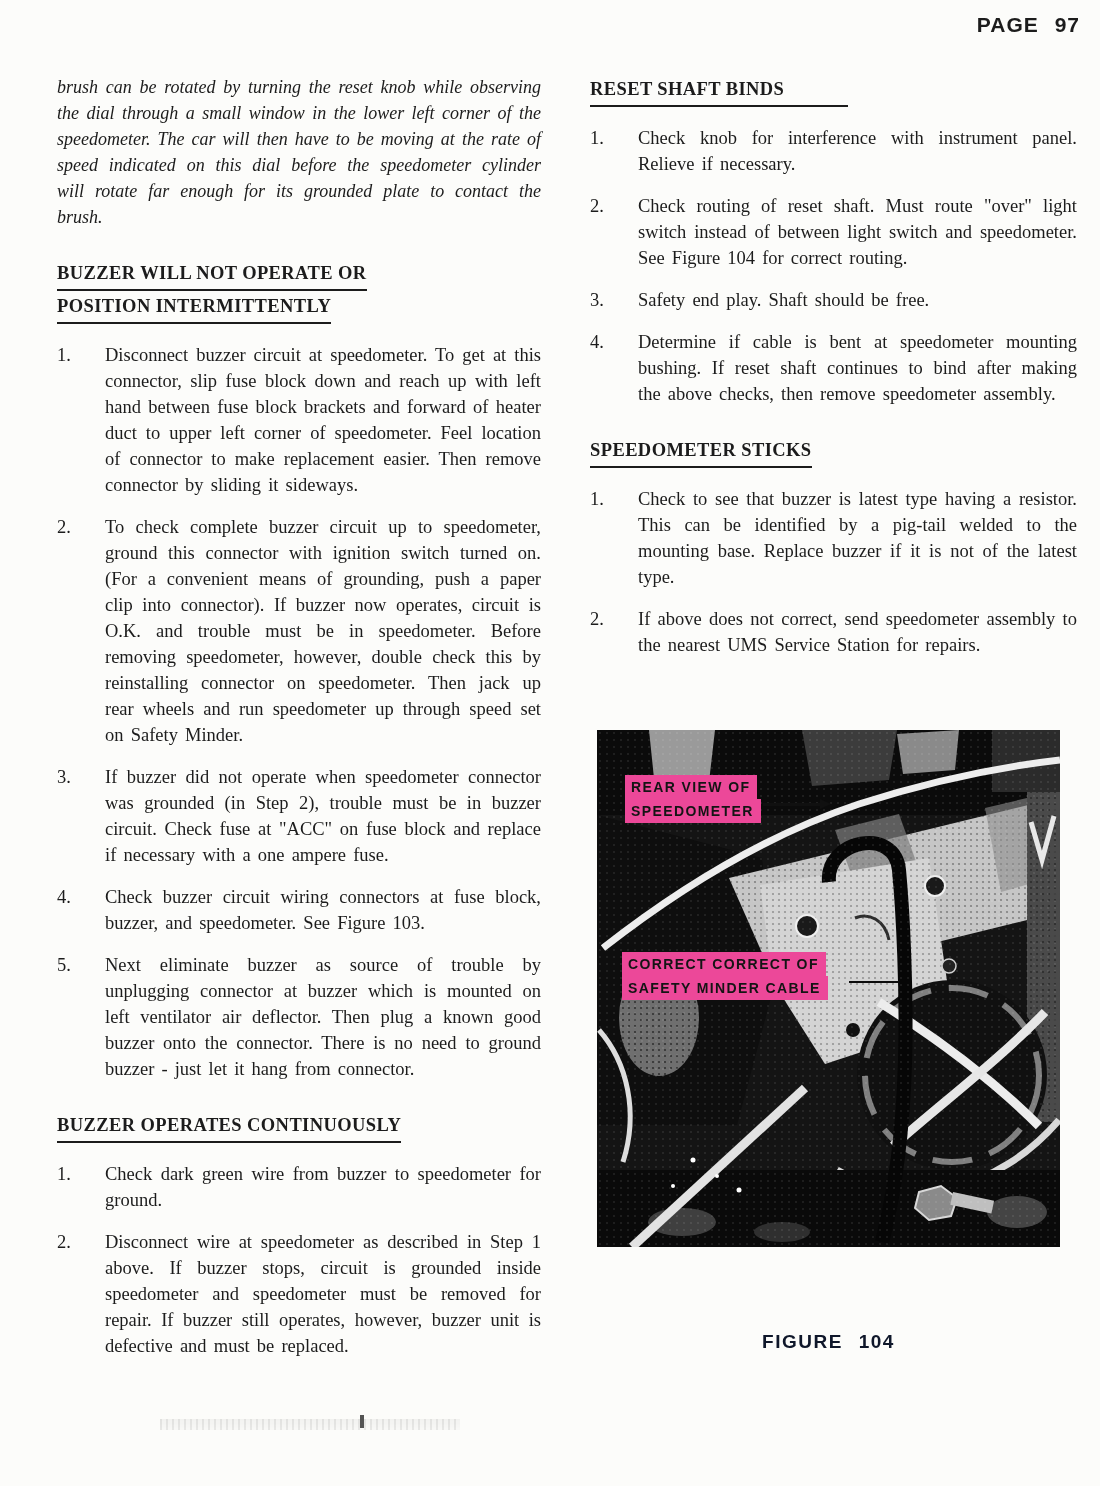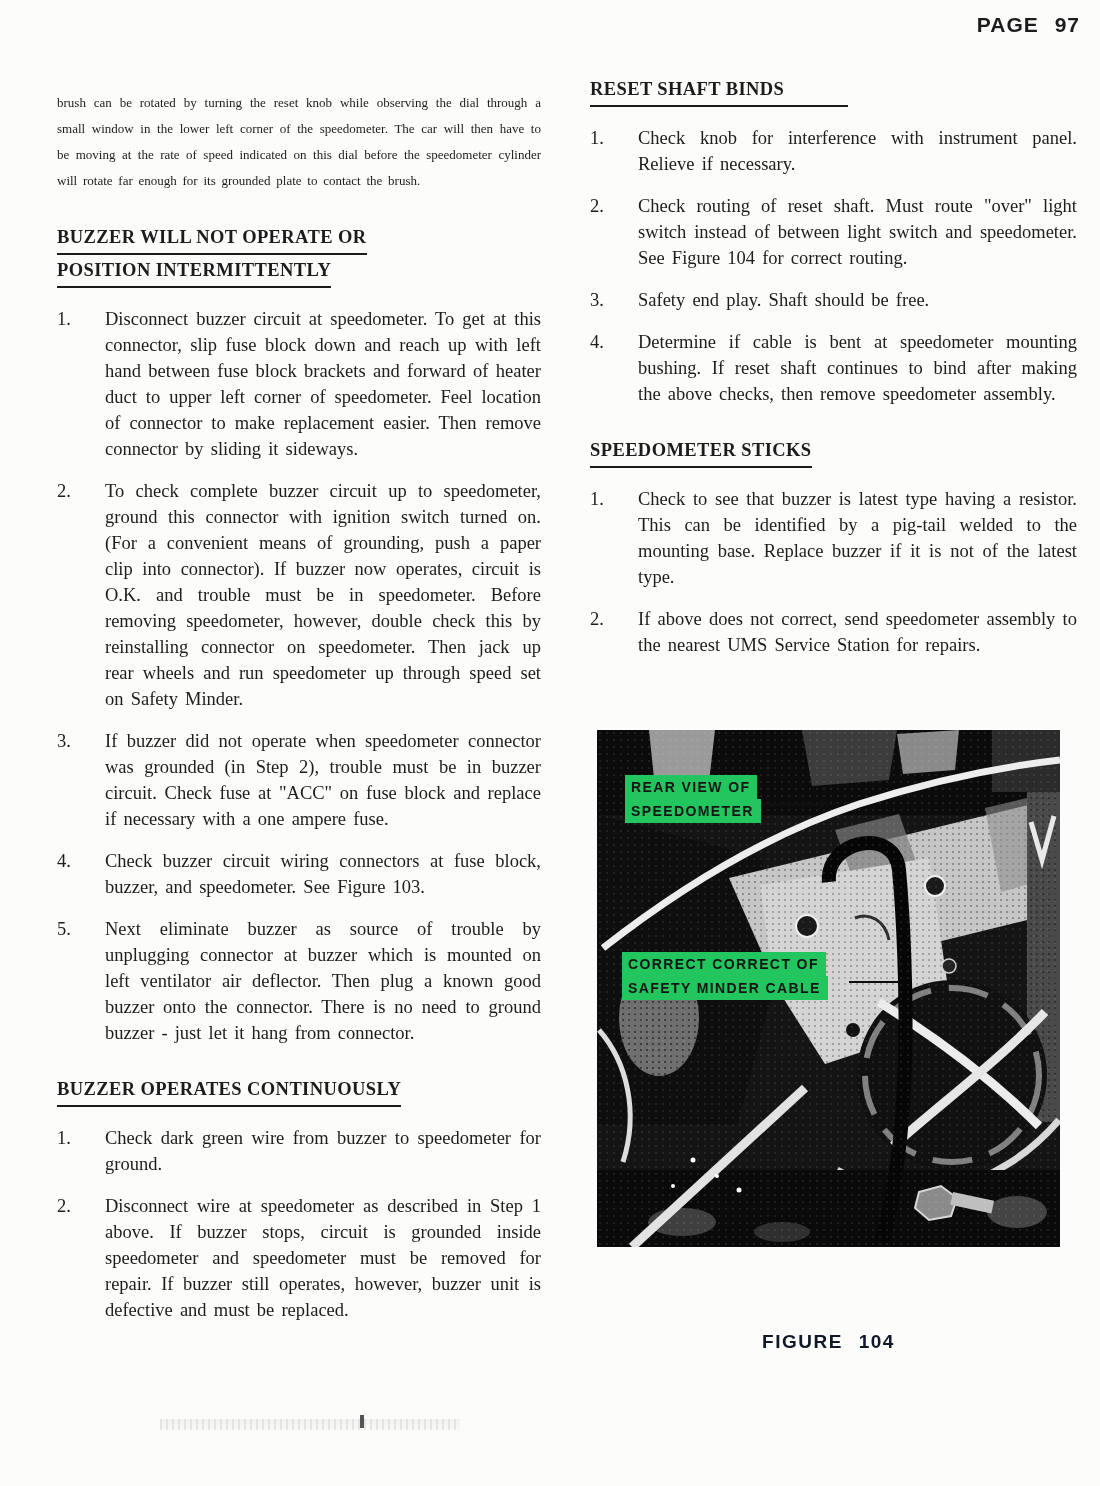--- a/index.html
+++ b/index.html
@@ -14,23 +14,23 @@
   }
   .page-header{
     position:absolute;top:13px;right:20px;
     font-family:"Liberation Sans", sans-serif;
     font-weight:bold;font-size:21px;letter-spacing:1px;word-spacing:9px;
   }
   .col{position:absolute;top:74px;}
   .col-left{left:57px;width:484px;}
   .col-right{left:590px;width:487px;}
   .para{
-    margin:16px 0 28px 0;
-    font-size:13px;line-height:26px;
-    text-align:justify;word-spacing:2.5px;
+    margin:0 0 28px 0;
+    font-size:18px;line-height:26px;
+    text-align:justify;word-spacing:2.5px;font-style:italic;
   }
   .heading{
     margin:0 0 18px 0;
     font-size:18.5px;font-weight:600;letter-spacing:.4px;line-height:30px;
   }
   .heading .hline{
     display:inline-block;
     border-bottom:2px solid #1c1c1c;
     padding-bottom:1px;
   }
@@ -53,21 +53,21 @@
   }
   .figure svg{position:absolute;left:0;top:0;}
   .photo-label{
     position:absolute;
     font-family:"Liberation Sans", sans-serif;
     font-size:14px;font-weight:700;letter-spacing:1.4px;
     color:#141414;line-height:22px;
   }
   .photo-label .lab-line{
     display:table;
-    background:#22c55e;
+    background:#ec4899;
     padding:1px 7px 1px 6px;
     white-space:nowrap;
   }
   .lab-arrow{
     position:absolute;height:0;border-top:3px solid #101010;
   }
   .lab-arrow:after{
     content:"";position:absolute;right:-10px;top:-7px;
     border-left:11px solid #101010;
     border-top:5.5px solid transparent;

